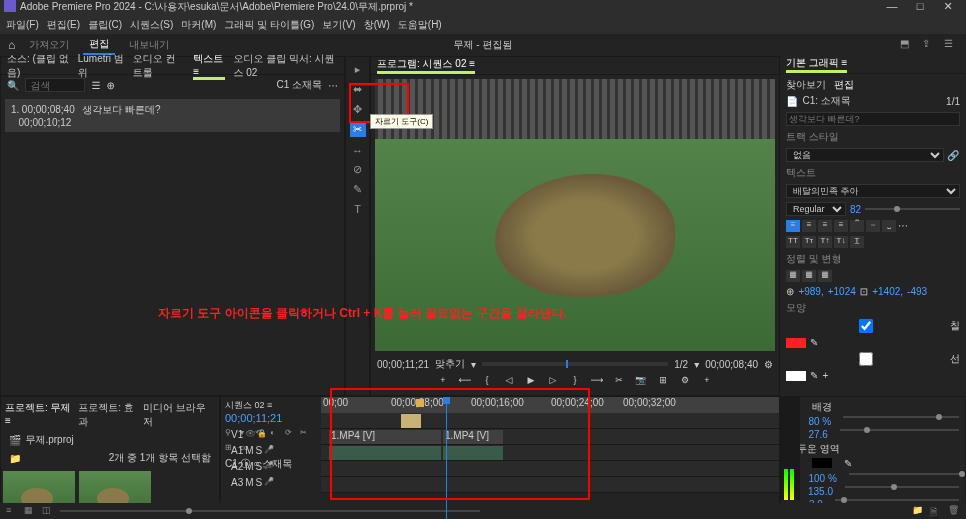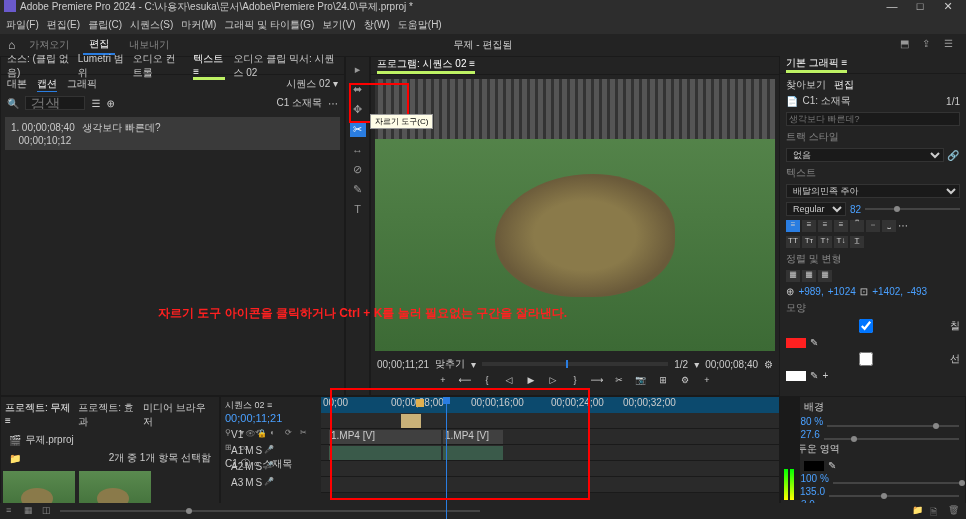--- a/index.html
+++ b/index.html
@@ -16,21 +16,21 @@
 .top-strip .spacer{flex:1}
 .top-strip .icon{width:14px;height:14px;color:#999}
 .center-label{position:absolute;left:50%;transform:translateX(-50%)}
 .workspace{display:grid;grid-template-columns:345px 25px 410px 186px;height:340px}
 .panel{background:#232323;border:1px solid #1a1a1a;display:flex;flex-direction:column}
 .panel-header{height:18px;display:flex;align-items:center;padding:0 6px;gap:8px;font-size:9px;color:#888;border-bottom:1px solid #1a1a1a}
 .panel-header .ph-tab.active{color:#fff;border-bottom:3px solid #bef264}
 .sub-tabs{height:18px;display:flex;align-items:center;padding:0 6px;gap:10px;font-size:9px;color:#888}
 .sub-tabs .st.active{color:#eee;border-bottom:1px solid #2a7de1}
 .search-row{height:20px;display:flex;align-items:center;padding:0 6px;gap:6px}
-.search-row input{background:#1a1a1a;border:1px solid #333;color:#ccc;height:14px;width:60px;padding:0 4px;font-size:15px}
+.search-row input{background:#1a1a1a;border:1px solid #333;color:#ccc;height:14px;width:60px;padding:0 4px;font-size:10px}
 .caption-list{padding:4px}
 .caption-item{background:#3a3a3a;padding:4px 6px;font-size:9px}
 .toolbar{background:#232323;display:flex;flex-direction:column;align-items:center;padding-top:4px;gap:4px;border:1px solid #1a1a1a}
 .toolbar .tool{width:16px;height:16px;display:flex;align-items:center;justify-content:center;font-size:11px;color:#999}
 .toolbar .tool.selected{background:#2a7de1;color:#fff}
 .red-box-tool{border:2px solid red;position:absolute;left:349px;top:83px;width:60px;height:40px;pointer-events:none}
 .tooltip{position:absolute;left:370px;top:114px;background:#fffde7;color:#000;font-size:8px;padding:1px 4px;border:1px solid #999;z-index:10}
 .program-monitor{display:flex;flex-direction:column}
 .video-view{flex:1;background:#4a7a3f;position:relative;margin:4px}
 .grass{position:absolute;inset:0;background:linear-gradient(#5a8a4f,#3c6a35)}
@@ -62,35 +62,35 @@
 .bin{width:72px}
 .bin .thumb{width:72px;height:48px;background:linear-gradient(#5a8a4f,#3c6a35);position:relative}
 .bin .thumb::after{content:"";position:absolute;left:25%;top:35%;width:45%;height:45%;background:#8a7a4a;border-radius:50%}
 .bin .dur{position:absolute;right:1px;bottom:1px;background:#000a;font-size:8px;padding:0 2px}
 .timeline-panel{background:#232323;border:1px solid #1a1a1a;display:flex}
 .tl-header{width:100px;padding:2px 4px}
 .tl-tc{color:#4aa0ff;font-size:11px}
 .tl-tools{display:flex;gap:3px;margin-top:4px;flex-wrap:wrap}
 .tl-tools .t{width:12px;height:12px;font-size:8px;color:#999}
 .tracks{flex:1;position:relative}
-.ruler{height:16px;background:#0c4a6e;display:flex;font-size:8px;color:#888;position:relative}
+.ruler{height:16px;background:#404040;display:flex;font-size:8px;color:#888;position:relative}
 .ruler span{position:absolute}
 .playhead{position:absolute;left:125px;top:0;bottom:0;width:1px;background:#2a7de1;z-index:5}
 .playhead::before{content:"";position:absolute;top:0;left:-3px;width:7px;height:7px;background:#2a7de1}
 .track{height:16px;border-bottom:1px solid #1a1a1a;background:#2a2a2a;position:relative}
 .track-label{position:absolute;left:-90px;width:86px;font-size:8px;color:#888;display:flex;gap:2px}
 .clip{position:absolute;height:14px;top:1px;font-size:8px;padding:0 2px;overflow:hidden}
 .clip.video{background:#404040;color:#000}
 .clip.audio{background:#3a5a4a}
 .marker{position:absolute;left:95px;top:2px;width:8px;height:8px;background:#e0b050}
 .red-box-tl{position:absolute;border:2px solid red;left:330px;top:388px;width:260px;height:112px;pointer-events:none;z-index:15}
 .audio-meter{background:#1a1a1a;width:20px;position:absolute;right:166px;top:396px;height:104px}
 .audio-meter .bar{position:absolute;bottom:0;left:4px;width:4px;height:30%;background:linear-gradient(#0f0,#ff0)}
 .bottom-right{background:#232323;border:1px solid #1a1a1a;padding:2px;font-size:9px}
-.br-row{display:flex;align-items:flex-end;gap:4px;padding:1px 4px}
+.br-row{display:flex;align-items:flex-start;gap:12px;padding:1px 4px}
 .slider{flex:1;height:2px;background:#444;position:relative}
 .slider .knob{position:absolute;width:6px;height:6px;background:#888;border-radius:50%;top:-2px}
 .footer{position:absolute;bottom:0;left:0;right:0;height:16px;background:#232323;display:flex;align-items:center;padding:0 6px;gap:6px}
 .footer .f-icon{width:12px;height:12px;font-size:9px;color:#888}
 </style>
 </head>
 <body>
 
 <div class="title-bar">
   <div class="app-icon"></div>
@@ -126,27 +126,20 @@
 
 <div class="workspace">
   <div class="panel">
     <div class="panel-header">
       <span class="ph-tab">소스: (클립 없음)</span>
 
       <span class="ph-tab">Lumetri 범위</span>
       <span class="ph-tab">오디오 컨트롤</span>
       <span class="ph-tab active">텍스트 ≡</span>
       <span class="ph-tab">오디오 클립 믹서: 시퀀스 02</span>
-    </div>
-    <div class="sub-tabs">
-      <span class="st">대본</span>
-      <span class="st active">캡션</span>
-      <span class="st">그래픽</span>
-      <span style="flex:1"></span>
-      <span>시퀀스 02 ▾</span>
     </div>
     <div class="search-row">
       <span>🔍</span>
       <input placeholder="검색" style="">
       <span>☰</span>
       <span>⊕</span>
       <span style="flex:1"></span>
       <span>C1 소재목</span>
       <span>⋯</span>
     </div>

